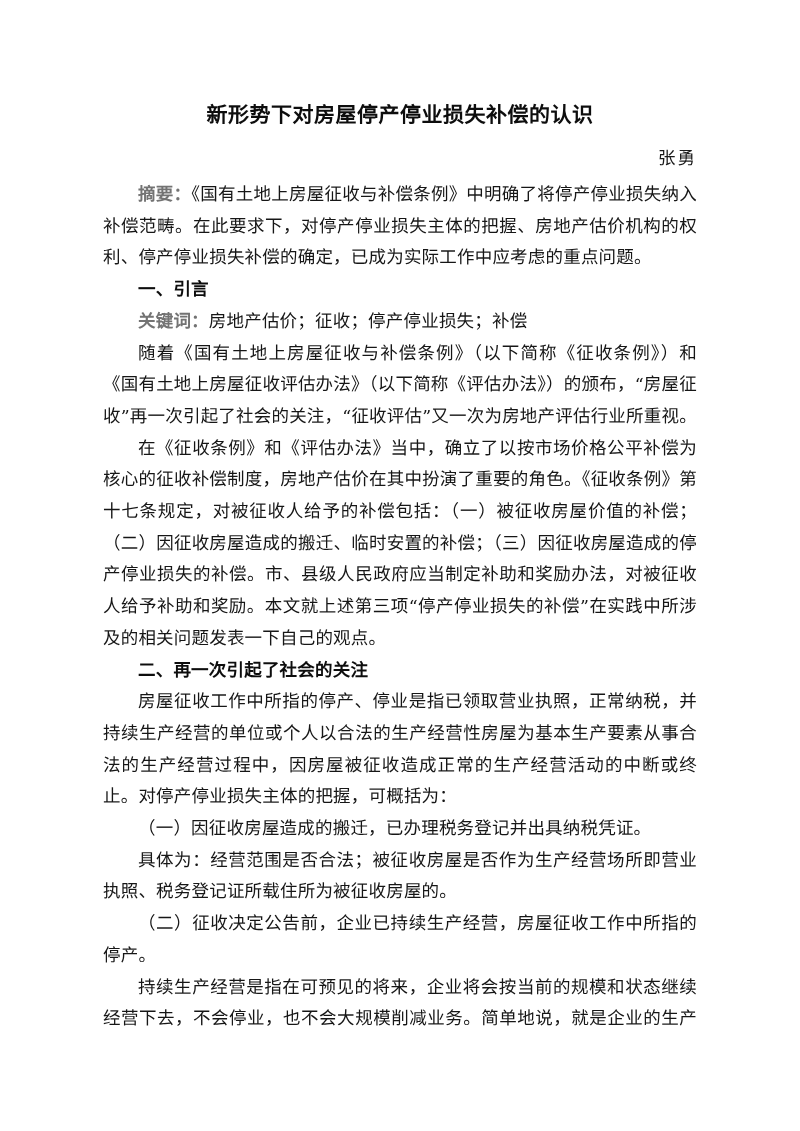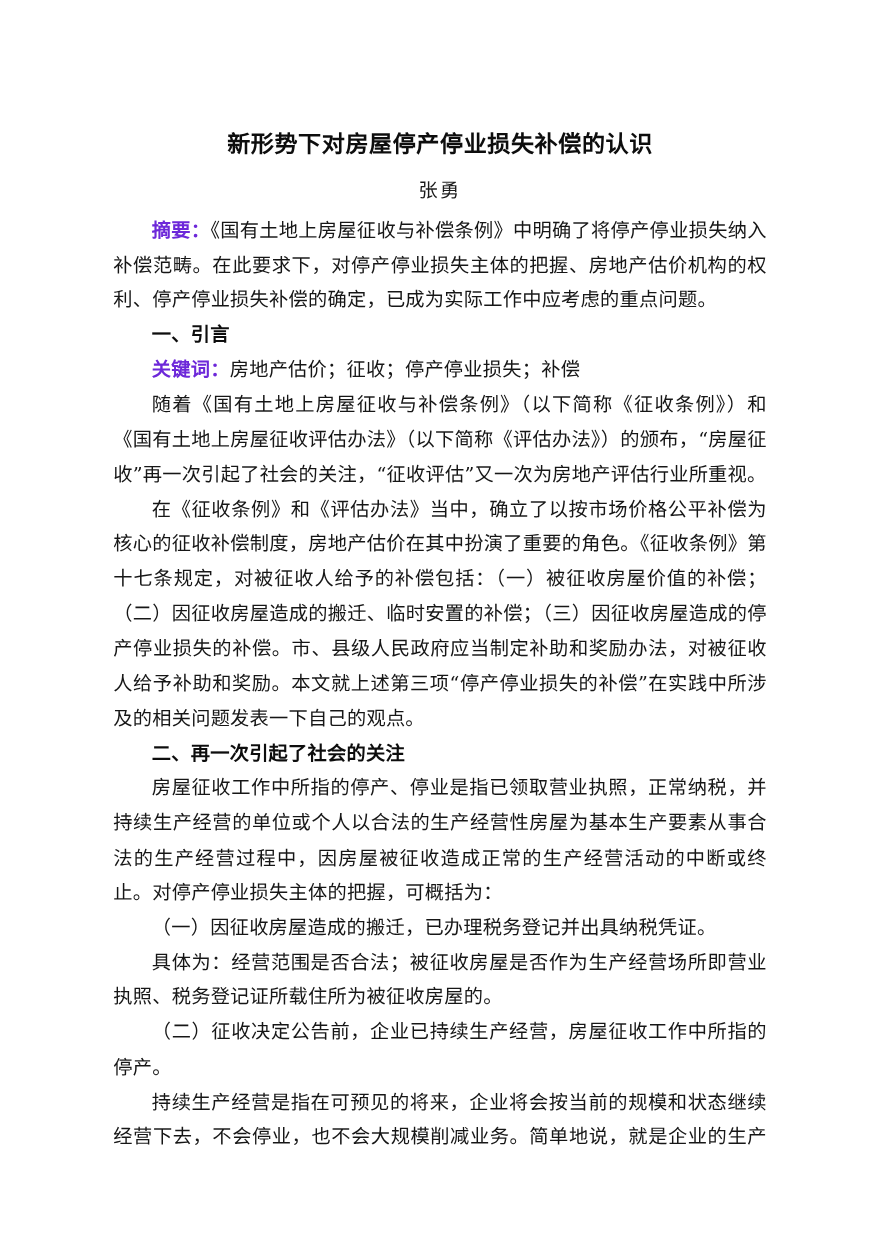--- a/index.html
+++ b/index.html
@@ -4,21 +4,21 @@
 <style>
   html, body {
     margin: 0;
     padding: 0;
     background: #ffffff;
   }
   .page {
     position: relative;
     width: 800px;
     height: 1028px;
-    margin: 16px auto;
+    margin: 0 auto;
     background: #ffffff;
     color: #111111;
     box-sizing: border-box;
     padding: 97px 103px 4px 103px;
     overflow: hidden;
     font-family: "DejaVu Serif", "Liberation Serif", serif;
   }
   .title {
     margin: 0;
     font-size: 21px;
@@ -26,41 +26,41 @@
     font-weight: bold;
     text-align: center;
     letter-spacing: 0.5px;
     font-family: "DejaVu Sans", "Liberation Sans", sans-serif;
     color: #0d0d0d;
   }
   .author {
     margin: 10px 0 0 0;
     font-size: 17.5px;
     line-height: 30px;
-    text-align: center;
+    text-align: right;
     letter-spacing: 2px;
     color: #1a1a1a;
   }
   .body-text {
     margin-top: 6px;
   }
   .para {
     margin: 0;
     font-size: 17.5px;
     line-height: 31.7px;
     text-align: justify;
     text-indent: 2em;
     letter-spacing: 0.2px;
     color: #161616;
     word-break: break-all;
   }
   .para .label {
     font-weight: bold;
     font-family: "DejaVu Sans", "Liberation Sans", sans-serif;
-    color: #6d28d9;
+    color: #737373;
   }
   .heading {
     font-weight: bold;
     font-family: "DejaVu Sans", "Liberation Sans", sans-serif;
     color: #0d0d0d;
   }
 </style>
 </head>
 <body>
 

